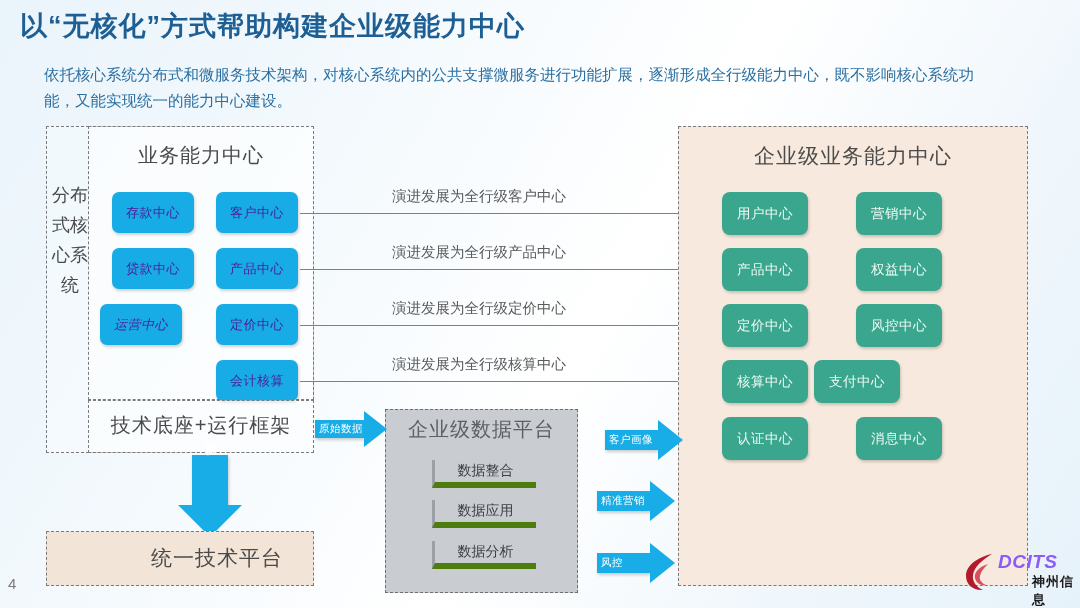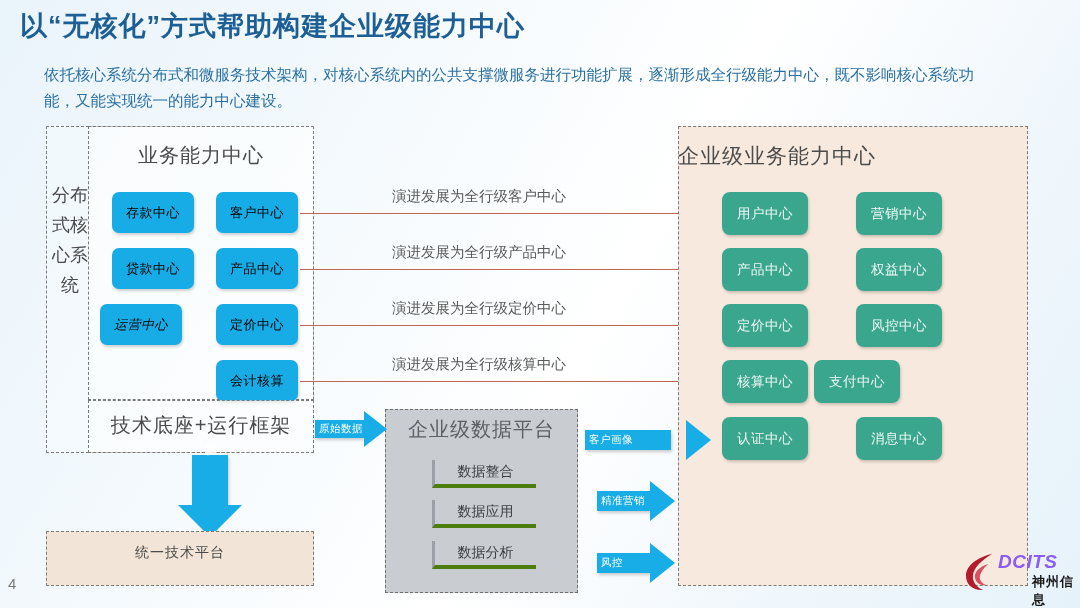--- a/index.html
+++ b/index.html
@@ -45,29 +45,29 @@
   .tech-base-label{
     position:absolute;left:88px;top:412px;width:226px;text-align:center;
     font-size:20px;color:#4b4b4b;letter-spacing:1px;
   }
 
   
   .bluebox{
     position:absolute;width:82px;height:41px;border-radius:7px;
     background:#18ace6;
     box-shadow:1px 2px 3px rgba(0,0,0,0.18);
-    color:#000000;font-size:13px;
+    color:#4c1d95;font-size:13px;
     display:flex;align-items:center;justify-content:center;
     letter-spacing:0.5px;
   }
 
   
   #outer-right{left:678px;top:126px;width:350px;height:460px;background:#f7e9dd;}
   .right-title{
-    position:absolute;left:678px;top:142px;width:350px;
+    position:absolute;left:678px;top:142px;width:350px;text-align:center;
     font-size:21px;color:#4b4b4b;letter-spacing:1px;
   }
   .greenbox{
     position:absolute;width:86px;height:43px;border-radius:8px;
     background:#3aa68e;
     box-shadow:1px 2px 3px rgba(0,0,0,0.18);
     color:#eefaf6;font-size:13.5px;
     display:flex;align-items:center;justify-content:center;
     letter-spacing:0.5px;
   }
@@ -88,21 +88,21 @@
     position:absolute;left:385px;top:409px;width:193px;height:184px;
     background:#c9ccd1;border:1px dashed #6f6f6f;box-sizing:border-box;
   }
   .dp-title{
     position:absolute;left:385px;top:416px;width:193px;text-align:center;
     font-size:20px;color:#5d6064;letter-spacing:1px;
   }
   .dp-item{
     position:absolute;left:432px;width:104px;height:28px;
     border-left:3px solid #9aa0a6;
-    border-bottom:4px solid #4d7c0f;
+    border-bottom:6px solid #4d7c0f;
     box-sizing:border-box;
     display:flex;align-items:center;justify-content:center;
     font-size:14px;color:#3c3f42;
   }
 
   
   .rarrow{position:absolute;}
   .rarrow .body{
     position:absolute;left:0;top:25%;height:50%;width:68%;
     background:#19ade7;box-shadow:1px 2px 3px rgba(0,0,0,0.2);
@@ -134,21 +134,21 @@
     position:absolute;left:50%;top:6px;
     transform:translateX(-50%) rotate(180deg);
     writing-mode:vertical-rl;
     color:#fff;font-size:10.5px;letter-spacing:1px;z-index:3;
   }
 
   
   #unified{left:46px;top:531px;width:268px;height:55px;background:#f2e4d7;}
   .unified-label{
     position:absolute;left:46px;top:544px;width:268px;text-align:center;
-    font-size:14px;color:#4b4b4b;letter-spacing:1px;
+    font-size:21px;color:#4b4b4b;letter-spacing:1px;padding-left:37px;
   }
 
   
   .page-num{position:absolute;left:8px;top:575px;font-size:15px;color:#7a7a7a;}
 
   
   #logo{position:absolute;left:962px;top:552px;width:112px;height:44px;}
   .logo-text{
     position:absolute;left:36px;top:0px;
     font-size:19px;font-weight:bold;color:#8b5cf6;font-style:italic;
@@ -220,21 +220,21 @@
 <div class="dp-item" style="top:460px;">数据整合</div>
 <div class="dp-item" style="top:500px;">数据应用</div>
 <div class="dp-item" style="top:541px;">数据分析</div>
 
 <div class="rarrow" style="left:315px;top:411px;width:72px;height:36px;--h:18px;--w:23px;">
   <div class="body"></div>
   <div class="head"></div>
   <div class="txt">原始数据</div>
 </div>
 
-<div class="rarrow" style="left:585px;top:420px;width:78px;height:40px;padding-left:48px;--h:20px;--w:25px;">
+<div class="rarrow" style="left:605px;top:420px;width:78px;height:40px;--h:20px;--w:25px;">
   <div class="body"></div>
   <div class="head"></div>
   <div class="txt">客户画像</div>
 </div>
 <div class="rarrow" style="left:597px;top:481px;width:78px;height:40px;--h:20px;--w:25px;">
   <div class="body"></div>
   <div class="head"></div>
   <div class="txt">精准营销</div>
 </div>
 <div class="rarrow" style="left:597px;top:543px;width:78px;height:40px;--h:20px;--w:25px;">

